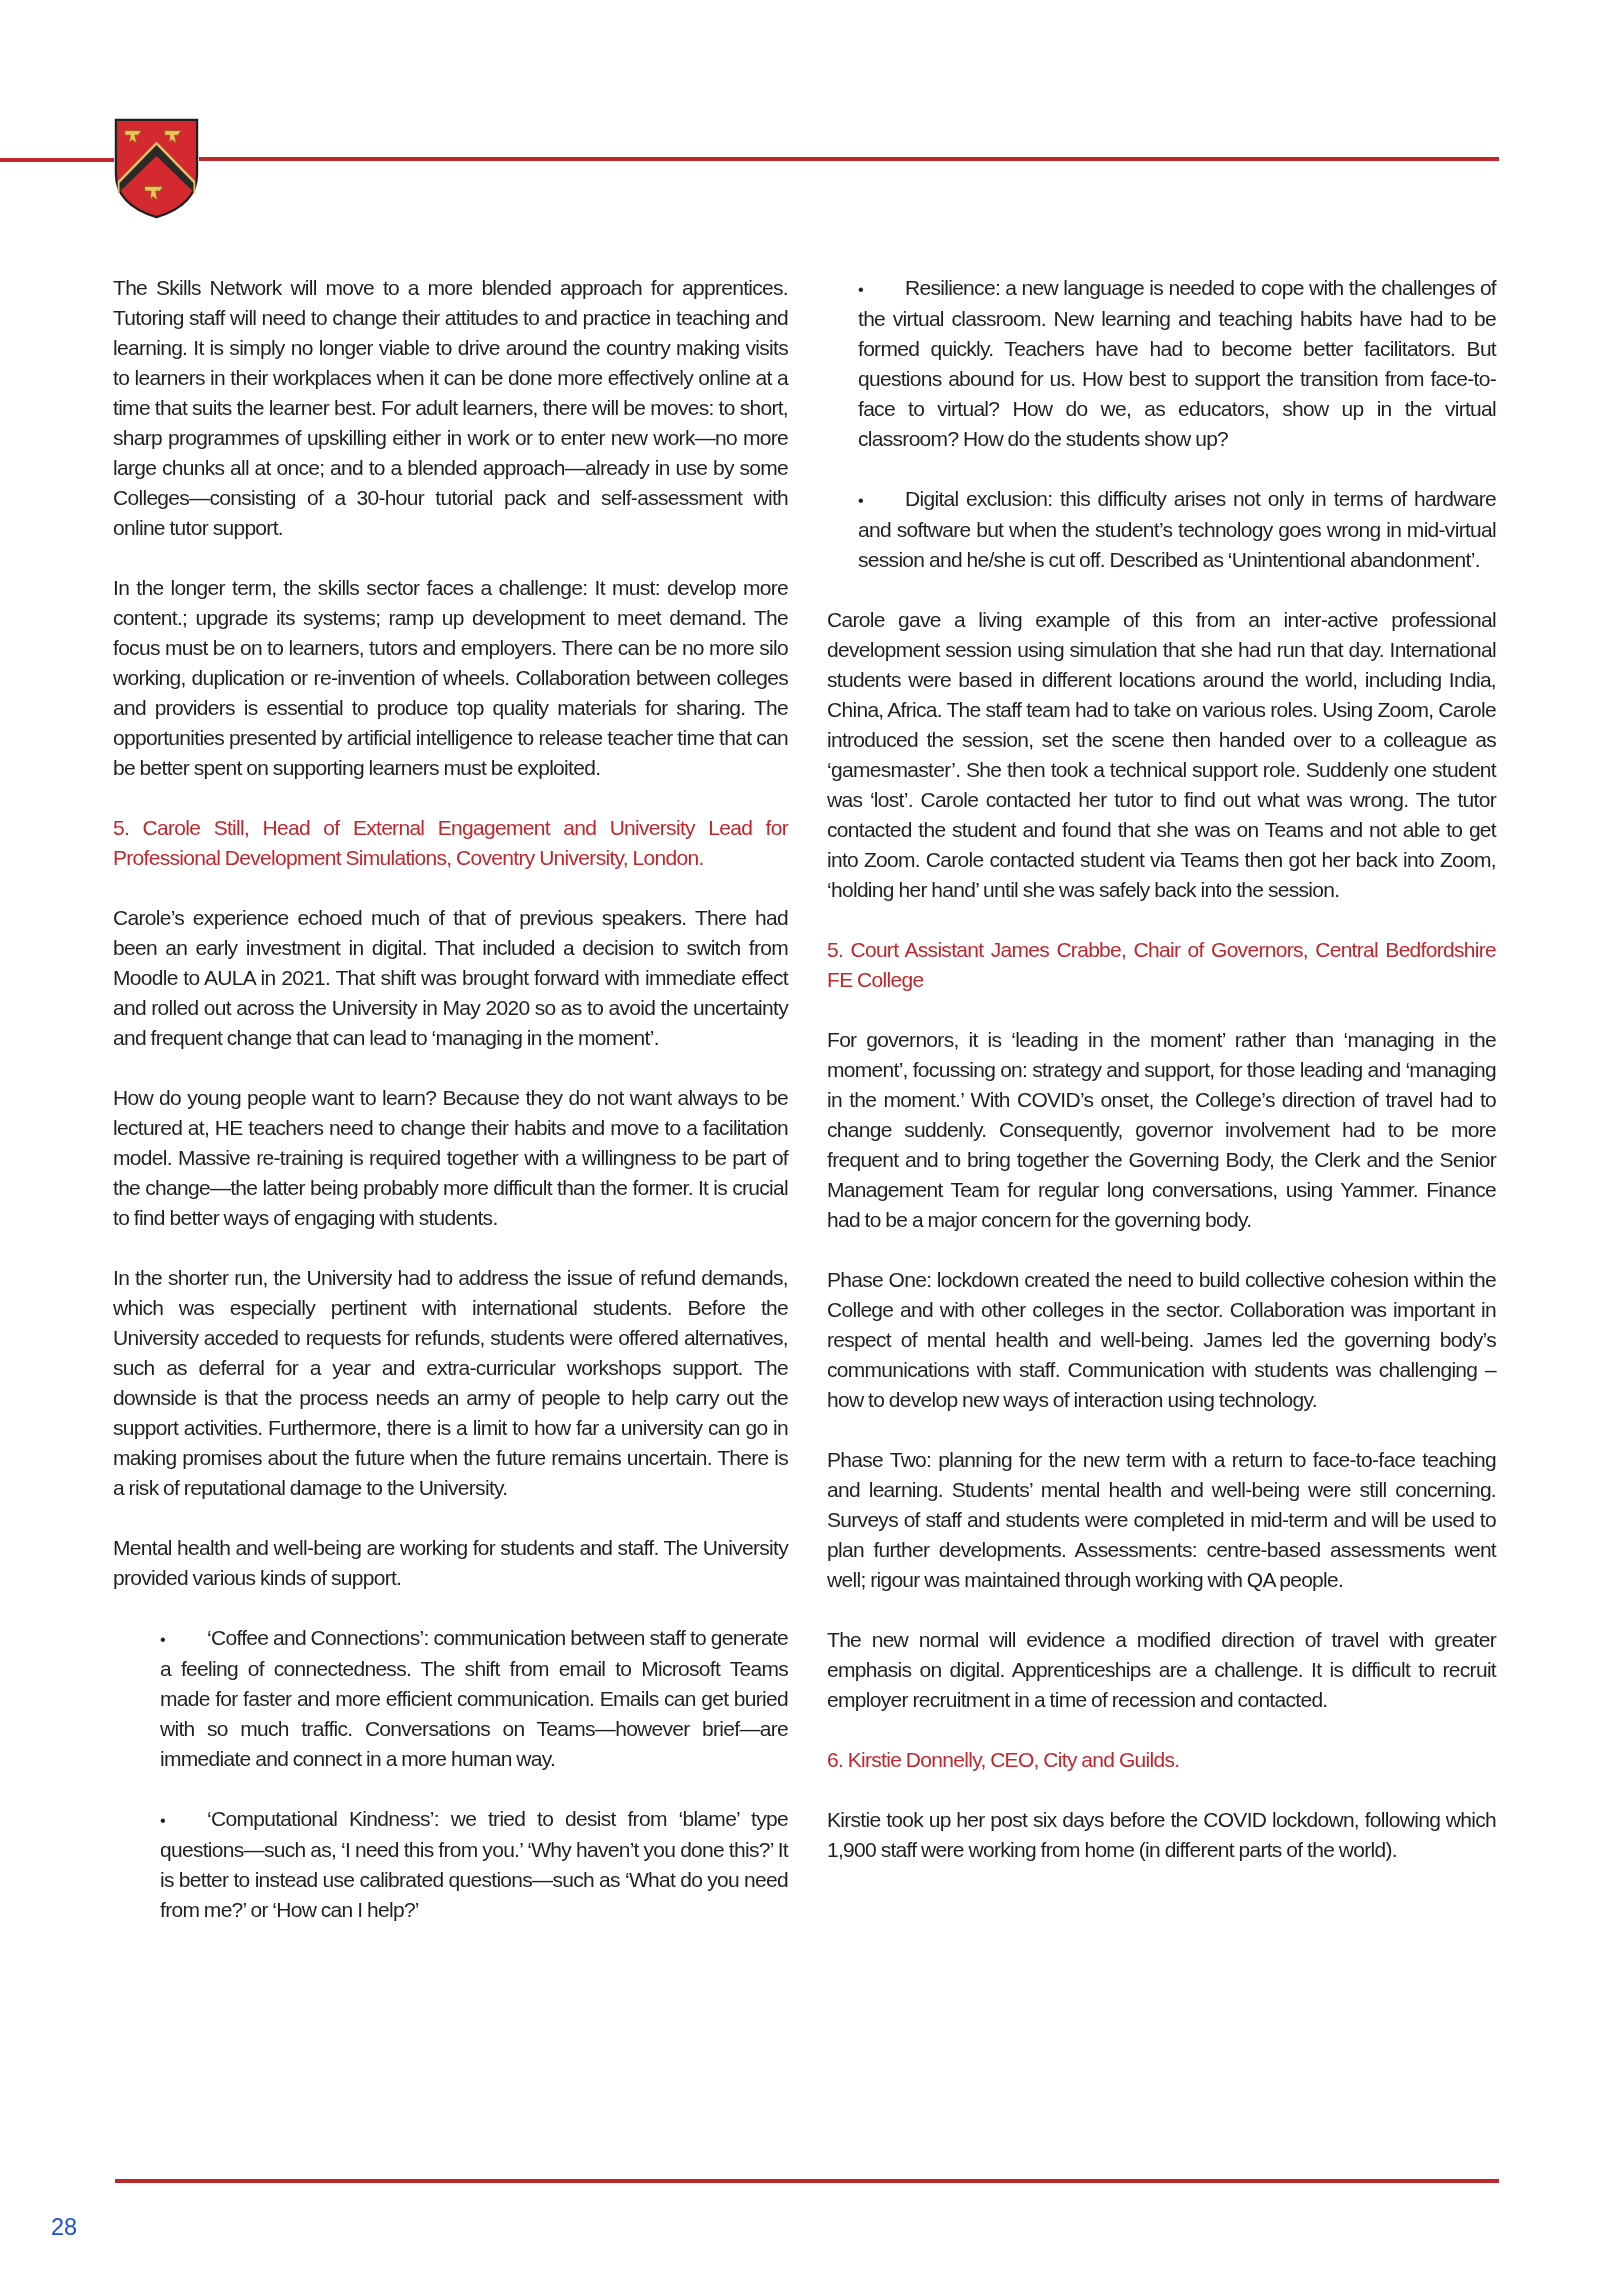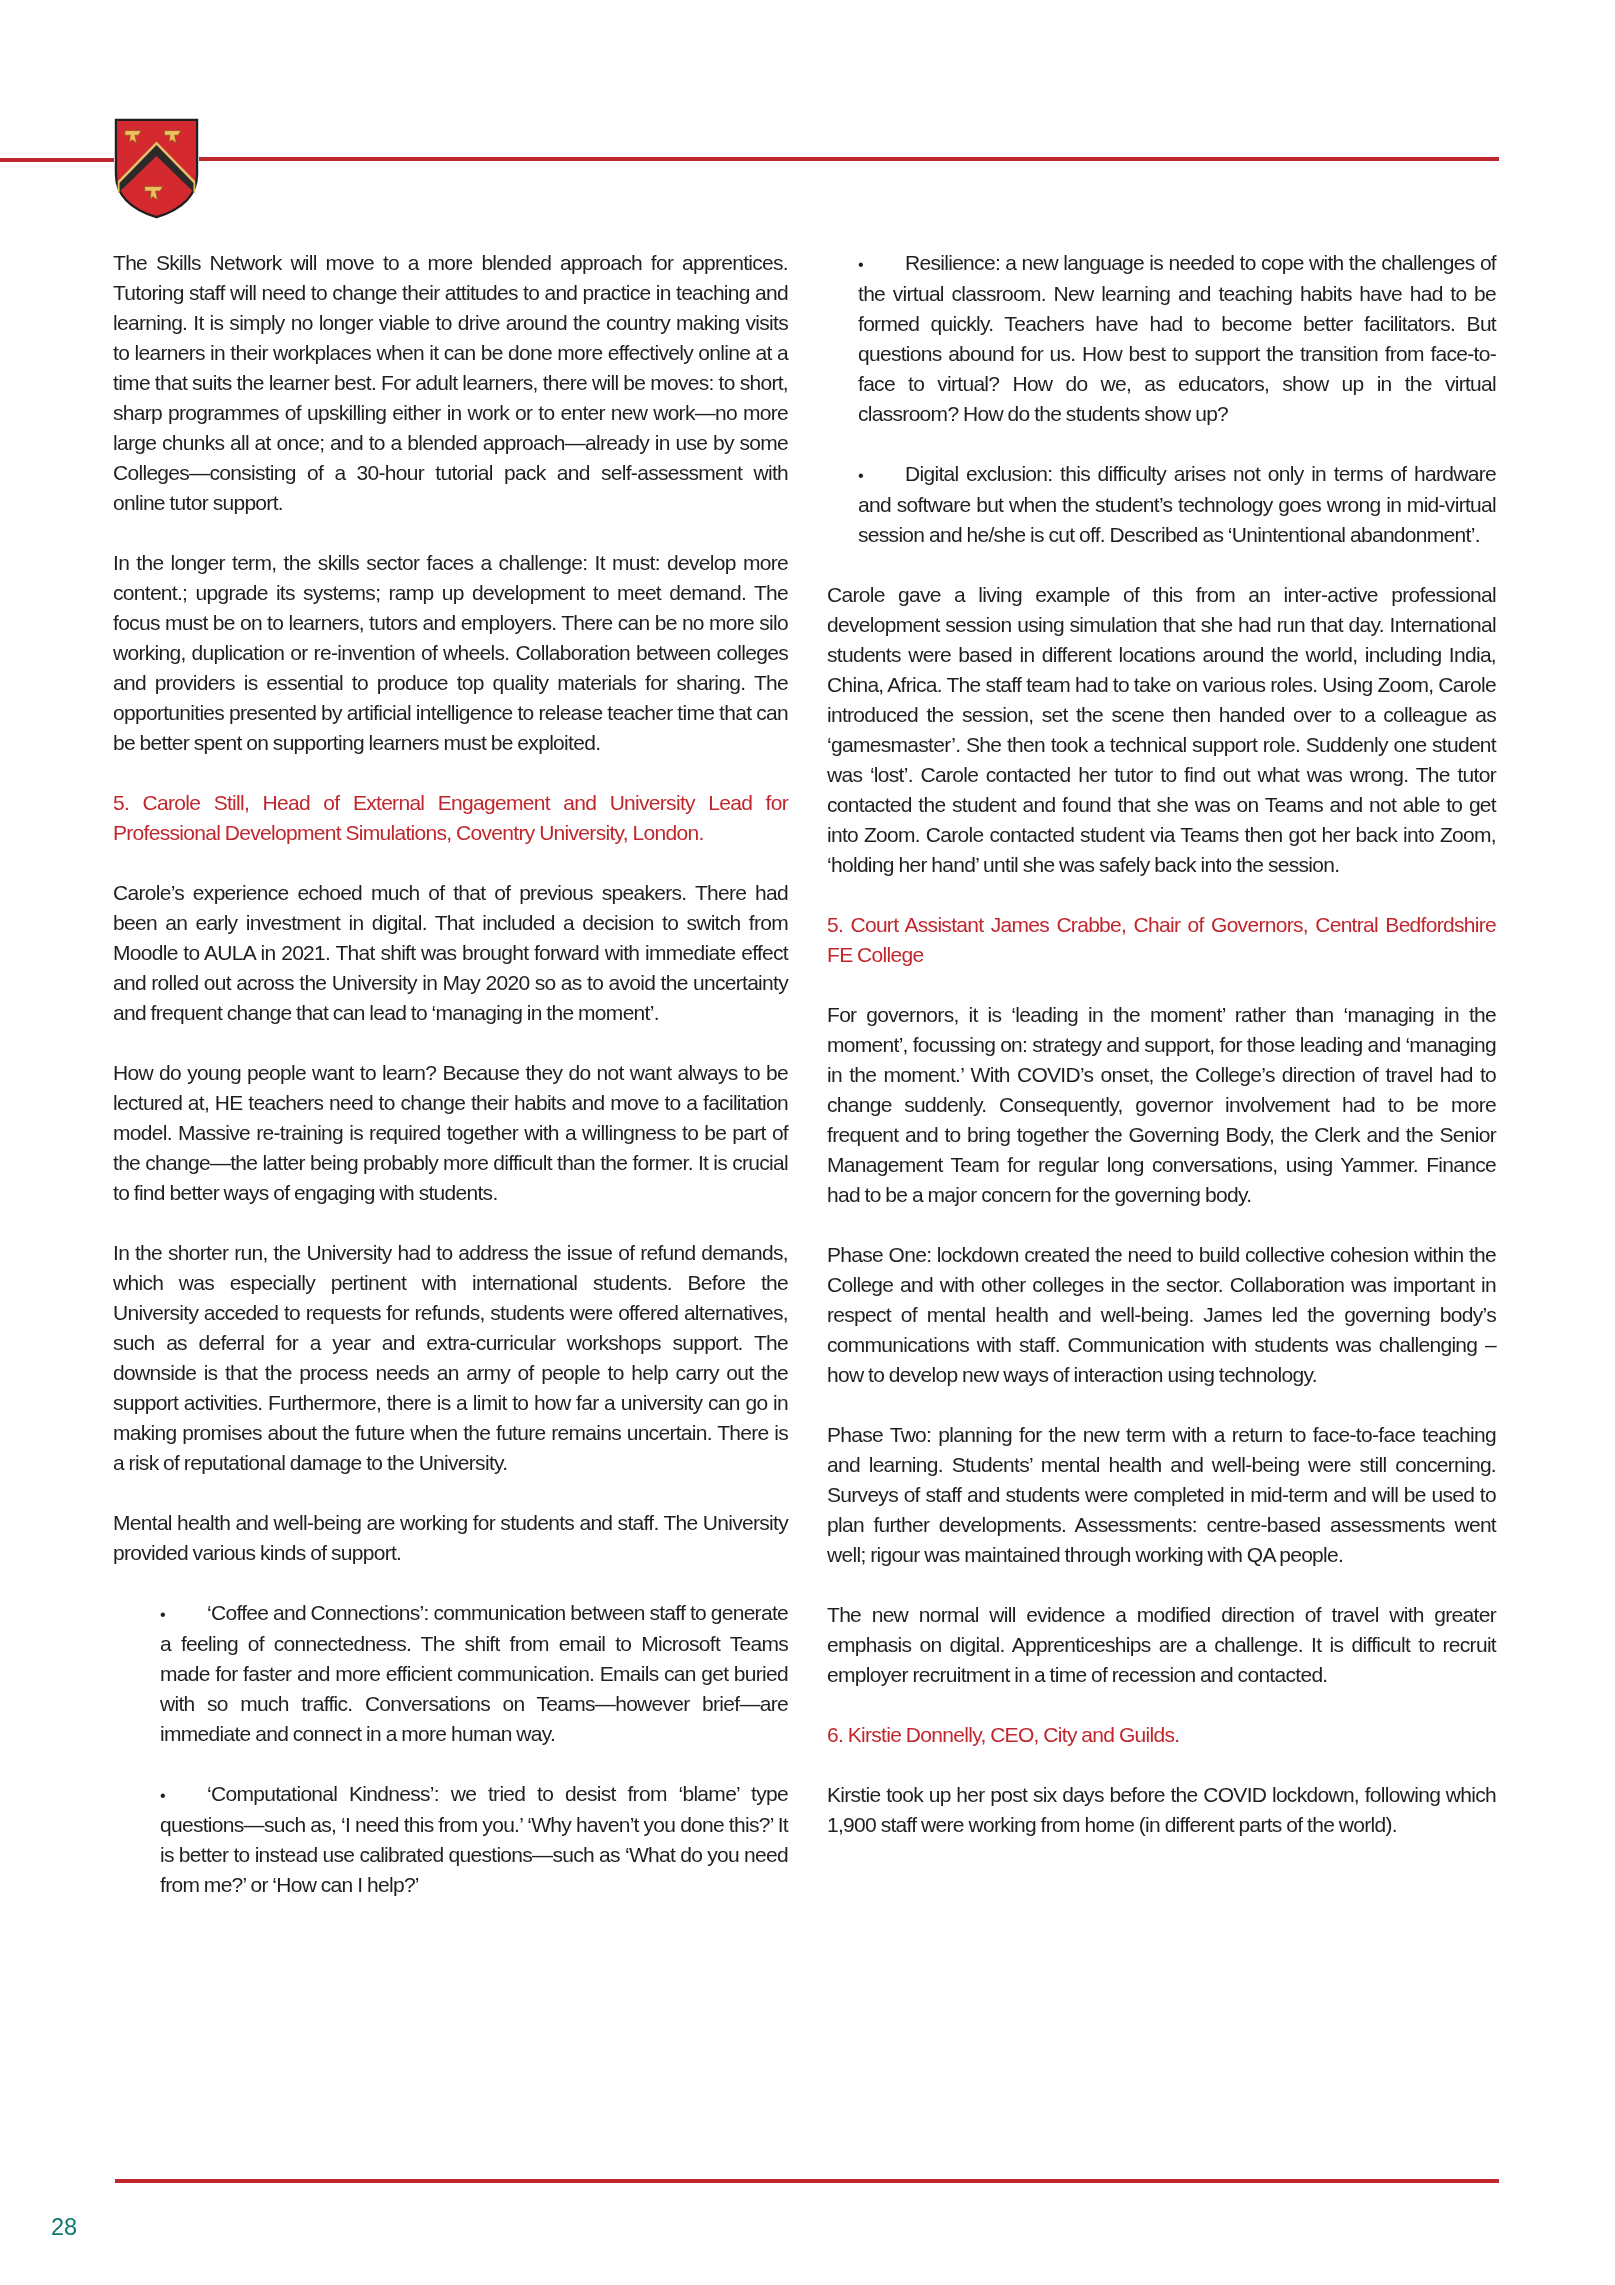--- a/index.html
+++ b/index.html
@@ -27,21 +27,21 @@
     #crest {
       position: absolute;
       left: 114px;
       top: 118px;
       width: 85px;
       height: 101px;
     }
 
     .column {
       position: absolute;
-      top: 248px;
+      top: 273px;
       font-size: 21px;
       line-height: 30px;
       letter-spacing: -0.7px;
       word-spacing: -0.5px;
       text-align: justify;
     }
     #left-column { left: 113px; width: 675px; }
     #right-column { left: 827px; width: 669px; }
 
     .column p {
@@ -65,21 +65,21 @@
       width: 47px;
       font-size: 16.3px;
     }
     #right-column .bullet-dot { width: 47px; }
 
     #page-number {
       position: absolute;
       left: 51px;
       top: 2214px;
       font-size: 23.5px;
-      color: #0f766e;
+      color: #1d4ed8;
       font-family: "Liberation Sans", sans-serif;
       letter-spacing: 0;
     }
   </style>
 </head>
 <body>
 
 <div id="top-rule-left" class="rule"></div>
 <div id="top-rule-right" class="rule"></div>
 

